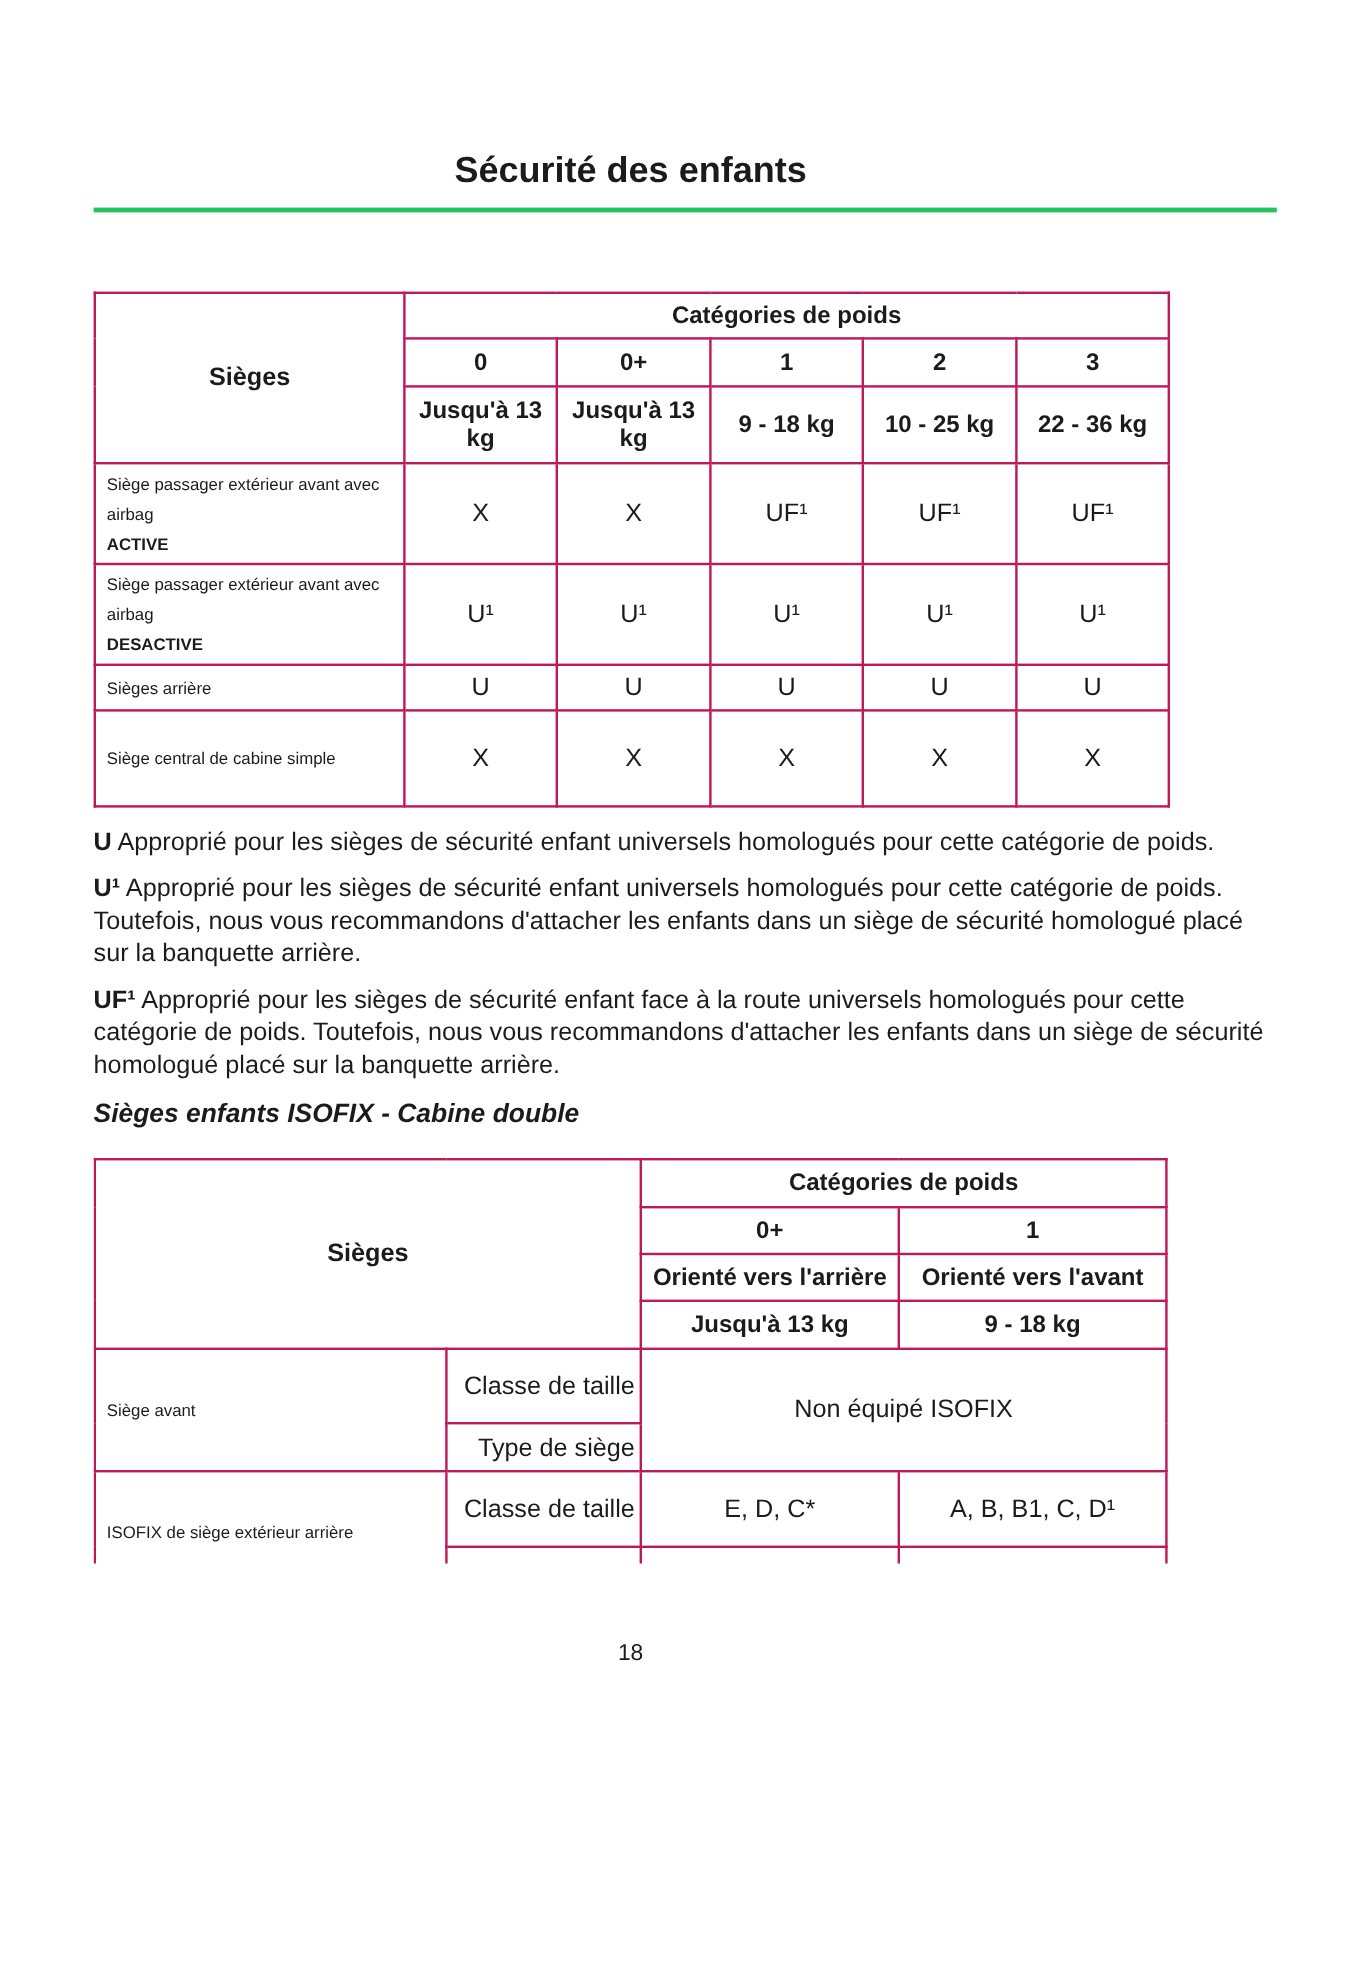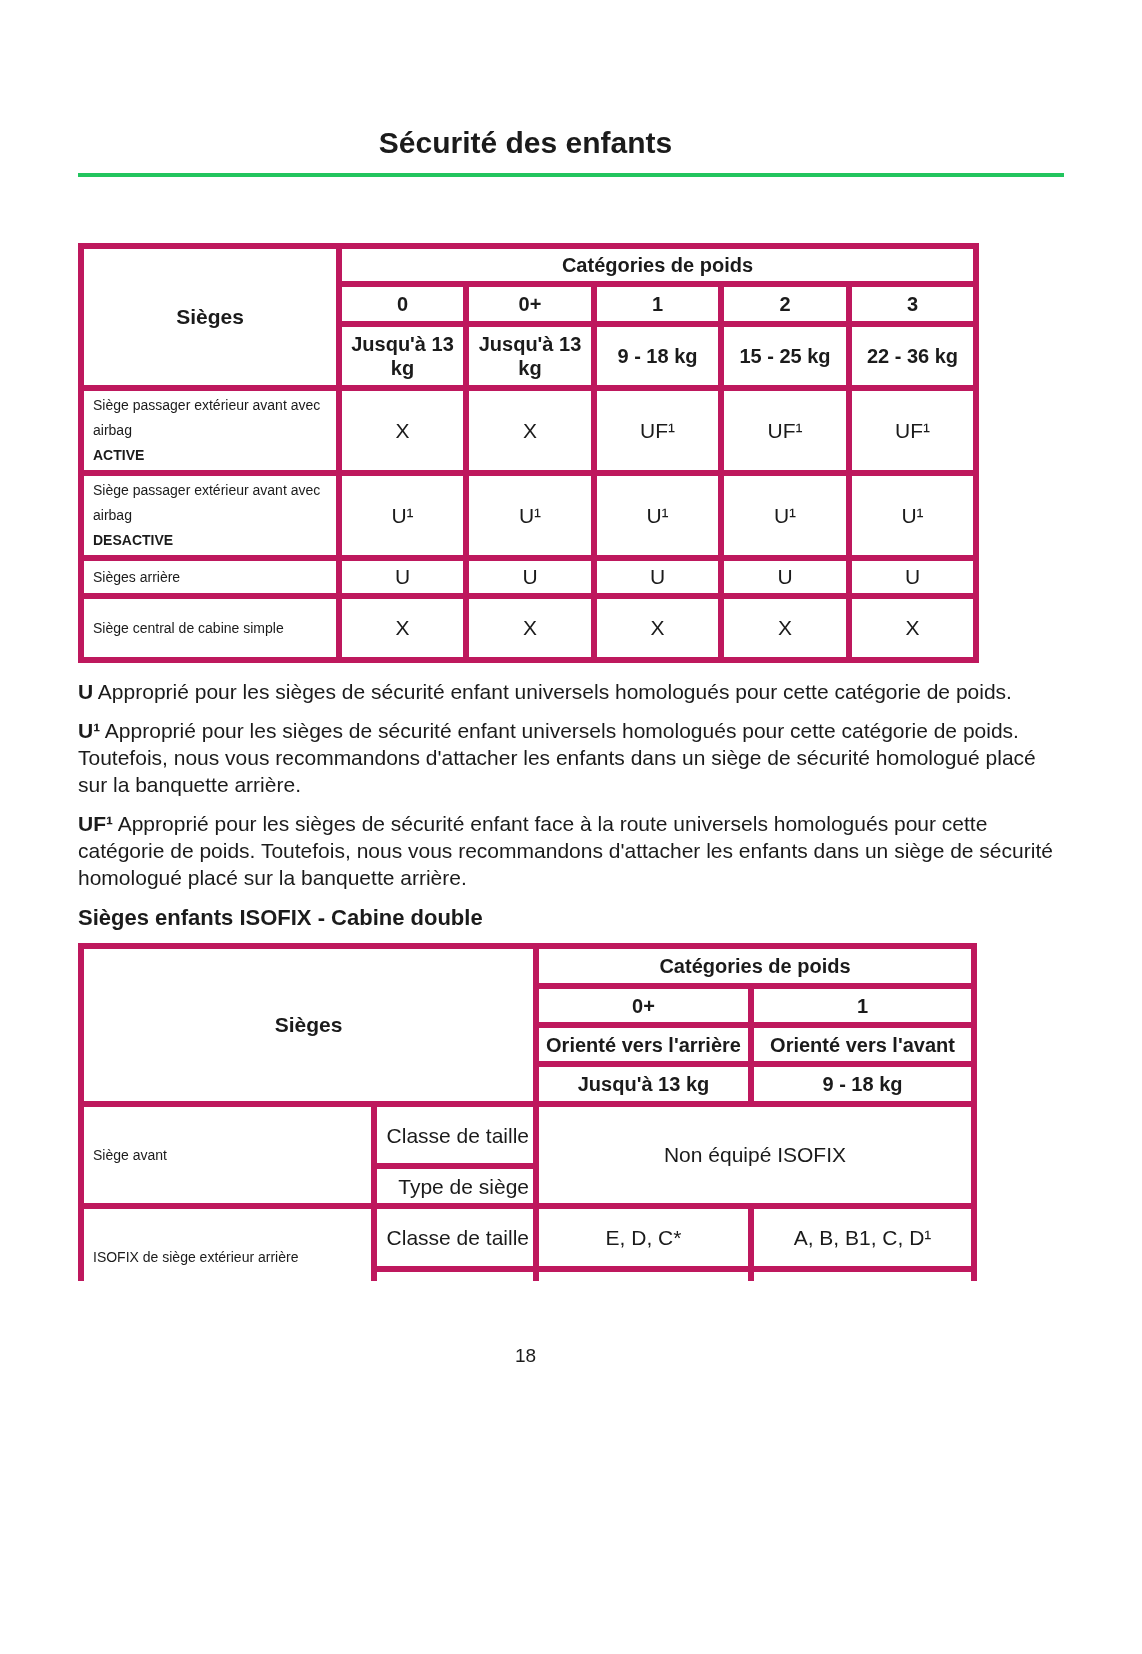--- a/index.html
+++ b/index.html
@@ -10,37 +10,37 @@
     color:#1b1b1b;
     position:relative;
     overflow:hidden;
   }
   .content { width:986px; margin-left:78px; }
 
   .title-block { border-bottom:4px solid #22c55e; padding-top:126px; padding-bottom:13px; }
   .page-title { width:895px; text-align:center; font-size:30px; font-weight:bold; line-height:34px; }
 
   table { border-collapse:collapse; table-layout:fixed; }
-  td { border:6px solid #be185d; vertical-align:middle; }
+  td { border:2px solid #be185d; vertical-align:middle; }
 
   .t1 { width:895px; margin-top:66px; }
   .t2 { width:893px; }
 
   .hd { font-weight:bold; text-align:center; font-size:20px; line-height:24px; padding:2px 6px; }
   .seats { font-size:21px; }
   .lbl { font-size:14px; line-height:25px; text-align:left; padding:2px 8px 2px 9px; }
   .lbl b { display:block; }
   .sub { font-size:21px; line-height:25px; text-align:right; padding:2px 4px; }
   .val { font-size:21px; text-align:center; padding:2px; }
 
   .notes { margin-top:15px; }
   .note { font-size:21px; line-height:27px; margin-bottom:12px; }
   .note b { font-weight:bold; }
 
-  .sec-heading { font-size:22px; font-weight:bold; line-height:26px; margin-top:14px; margin-bottom:12px; }
+  .sec-heading { font-size:22px; font-weight:bold; line-height:26px; margin-top:14px; margin-bottom:24px;font-style:italic; }
 
   .t2-wrap { height:338px; overflow:hidden; }
   .cut-row td { border-bottom:none; }
 
   .page-num { width:895px; text-align:center; font-size:19px; margin-top:64px; }
 </style>
 </head>
 <body>
 
 <div class="content">
@@ -67,21 +67,21 @@
       <td class="hd">0</td>
       <td class="hd">0+</td>
       <td class="hd">1</td>
       <td class="hd">2</td>
       <td class="hd">3</td>
     </tr>
     <tr style="height:64px">
       <td class="hd">Jusqu'à 13 kg</td>
       <td class="hd">Jusqu'à 13 kg</td>
       <td class="hd">9 - 18 kg</td>
-      <td class="hd">15 - 25 kg</td>
+      <td class="hd">10 - 25 kg</td>
       <td class="hd">22 - 36 kg</td>
     </tr>
     <tr style="height:84px">
       <td class="lbl"><span>Siège passager extérieur avant avec airbag</span><b>ACTIVE</b></td>
       <td class="val">X</td>
       <td class="val">X</td>
       <td class="val">UF¹</td>
       <td class="val">UF¹</td>
       <td class="val">UF¹</td>
     </tr>
@@ -94,21 +94,21 @@
       <td class="val">U¹</td>
     </tr>
     <tr style="height:38px">
       <td class="lbl"><span>Sièges arrière</span><b></b></td>
       <td class="val">U</td>
       <td class="val">U</td>
       <td class="val">U</td>
       <td class="val">U</td>
       <td class="val">U</td>
     </tr>
-    <tr style="height:64px">
+    <tr style="height:80px">
       <td class="lbl"><span>Siège central de cabine simple</span><b></b></td>
       <td class="val">X</td>
       <td class="val">X</td>
       <td class="val">X</td>
       <td class="val">X</td>
       <td class="val">X</td>
     </tr>
   </tbody>
     </table>
 

